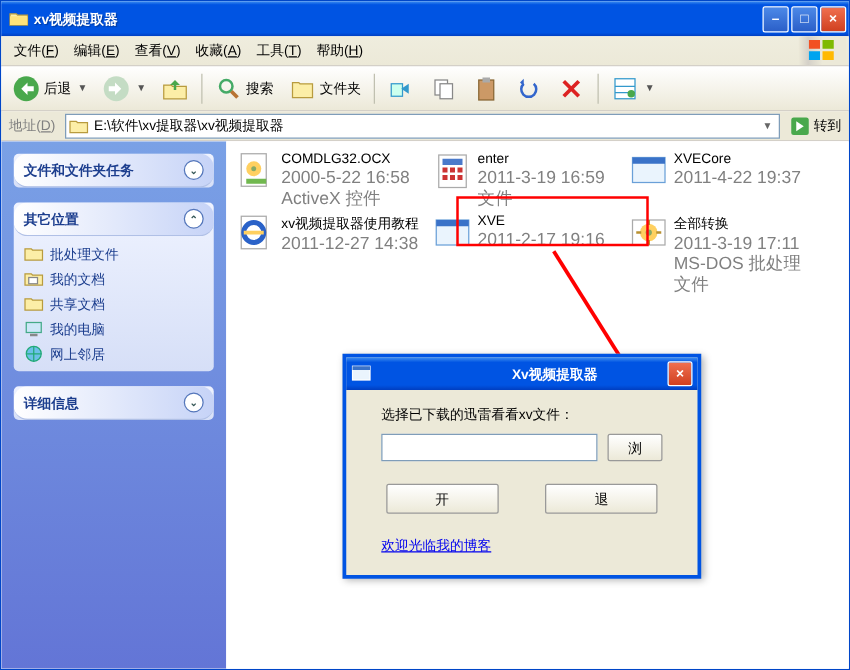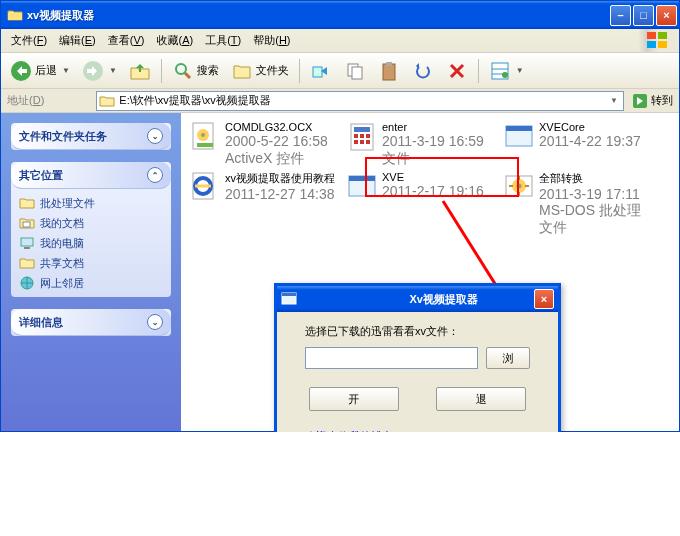--- a/index.html
+++ b/index.html
@@ -1,36 +1,36 @@
 <!DOCTYPE html>
 <html><head>
 <meta charset="utf-8">
 <style>
   * { box-sizing: border-box; margin: 0; padding: 0; font-family: "SimSun", "Microsoft YaHei", sans-serif; font-size: 11px; }
   body { background: #fff; }
-  .window { width: 680px; height: 432px; border: 1px solid #0046c8; background: #fff; position: relative; display: flex; flex-direction: column; }
+  .window { width: 680px; height: 536px; border: 1px solid #0046c8; background: #fff; position: relative; display: flex; flex-direction: column; }
   .titlebar { height: 28px; background: linear-gradient(to bottom, #3e8ef0 0%, #0054e3 10%, #0054e3 90%, #003ec0 100%); color: #fff; display: flex; align-items: center; padding: 0 2px 0 6px; font-size: 12px; font-weight: bold; }
   .titlebar-icon { width: 16px; height: 16px; margin-right: 4px; display: inline-block; }
   .titlebar-title { flex: 1; text-shadow: 1px 1px 1px rgba(0,0,0,0.3); }
   .win-controls { display: flex; gap: 2px; }
   .win-btn { width: 21px; height: 21px; border-radius: 2px; border: 1px solid #fff; display: flex; align-items: center; justify-content: center; color: #fff; font-weight: bold; font-size: 11px; cursor: default; }
   .win-btn.min, .win-btn.max { background: linear-gradient(to bottom,#4c89e8,#2b5fc8); }
   .win-btn.close { background: linear-gradient(to bottom,#f07050,#d04020); }
   .menubar { height: 24px; background: linear-gradient(to bottom,#efedde,#ece9d8); display: flex; align-items: center; padding: 0 4px; border-bottom:1px solid #d4d0c8; position: relative; }
   .menu-item { padding: 2px 6px; color: #000; }
   .menu-item .u { text-decoration: underline; }
   .winflag { position: absolute; right: 2px; top: 0; bottom:0; width: 38px; background: linear-gradient(to right,#ece9d8 0%, #d4d0c8 20%, #ece9d8 50%); display:flex; align-items:center; justify-content:center;}
   .toolbar { height: 36px; background: linear-gradient(to bottom,#fff,#ece9d8); display: flex; align-items: center; padding: 0 4px; border-bottom:1px solid #d4d0c8; gap:2px;}
   .tb-btn { display:flex; align-items:center; padding: 2px 4px; gap:3px; border:1px solid transparent; border-radius:3px;justify-content:space-between; }
   .tb-ico { width:22px; height:22px; display:flex; align-items:center; justify-content:center; }
   .tb-sep { width:1px; height:24px; background:#c0c0b0; margin:0 3px;}
   .dd { font-size:8px; color:#555; margin-left:2px;}
   .addrbar { height: 24px; background:#ece9d8; display:flex; align-items:center; padding:0 2px; border-bottom:1px solid #d4d0c8; gap:4px;}
   .addr-label{ color:#808080; padding:0 4px;}
-  .addr-box { flex:1; height:20px; background:#fff; border:1px solid #7f9db9; display:flex; align-items:center; padding:0 2px; gap:4px;margin-left:44px;}
+  .addr-box { flex:1; height:20px; background:#fff; border:1px solid #7f9db9; display:flex; align-items:center; padding:0 2px; gap:4px;}
   .addr-ico{width:16px;height:16px;}
   .addr-dd{font-size:8px;color:#666;padding:0 3px;}
   .go-btn{display:flex;align-items:center;gap:3px;padding:0 4px;}
   .body-area { flex:1; display:flex; background:#fff; overflow:hidden;}
   .sidebar { width:180px; background:linear-gradient(to bottom,#7aa1e6 0%, #6375d6 100%); padding:10px 10px; display:flex; flex-direction:column; gap:12px;}
   .panel { background:linear-gradient(to bottom,#eff3ff 0%, #d6dff7 100%); border-radius:4px; overflow:hidden; }
   .panel-head { background:linear-gradient(to right,#fff 0%, #c6d3f7 100%); color:#1c3e8e; font-weight:bold; padding:5px 8px; display:flex; justify-content:space-between; align-items:center; border-bottom:1px solid #b0c0e6;border-radius:11px;}
   .panel-toggle { width:16px;height:16px;border-radius:50%;border:1px solid #5577bb; display:flex;align-items:center;justify-content:center;font-size:8px;color:#355; background:#fff;}
   .panel-body { padding:6px 8px; display:flex; flex-direction:column; gap:4px;}
   .side-link { display:flex; align-items:center; gap:5px; color:#1c3e8e; }
@@ -247,33 +247,33 @@
                 <svg viewBox="0 0 16 16" width="16" height="16">
                   <path fill="#fceea7" stroke="#b89b3e" d="M1 4h5l1 1h8v8H1z"></path>
                   <rect x="4" y="7" width="7" height="5" fill="#fff" stroke="#888"></rect>
                 </svg>
               </span>
               <span>我的文档</span>
             </div>
           <div class="side-link">
               <span class="side-ico">
                 <svg viewBox="0 0 16 16" width="16" height="16">
+                  <path fill="#fceea7" stroke="#b89b3e" d="M1 4h5l1 1h8v8H1z"></path>
+                </svg>
+              </span>
+              <span>共享文档</span>
+            </div>
+          <div class="side-link">
+              <span class="side-ico">
+                <svg viewBox="0 0 16 16" width="16" height="16">
                   <rect x="2" y="3" width="12" height="8" fill="#cde7f8" stroke="#4a8"></rect>
                   <rect x="5" y="12" width="6" height="2" fill="#888"></rect>
                 </svg>
               </span>
               <span>我的电脑</span>
-            </div>
-          <div class="side-link">
-              <span class="side-ico">
-                <svg viewBox="0 0 16 16" width="16" height="16">
-                  <path fill="#fceea7" stroke="#b89b3e" d="M1 4h5l1 1h8v8H1z"></path>
-                </svg>
-              </span>
-              <span>共享文档</span>
             </div>
           <div class="side-link">
               <span class="side-ico">
                 <svg viewBox="0 0 16 16" width="16" height="16">
                   <circle cx="8" cy="8" r="6" fill="#6bc0e8" stroke="#2a7"></circle>
                   <path d="M2 8h12M8 2v12" stroke="#2a7" fill="none"></path>
                 </svg>
               </span>
               <span>网上邻居</span>
             </div>

